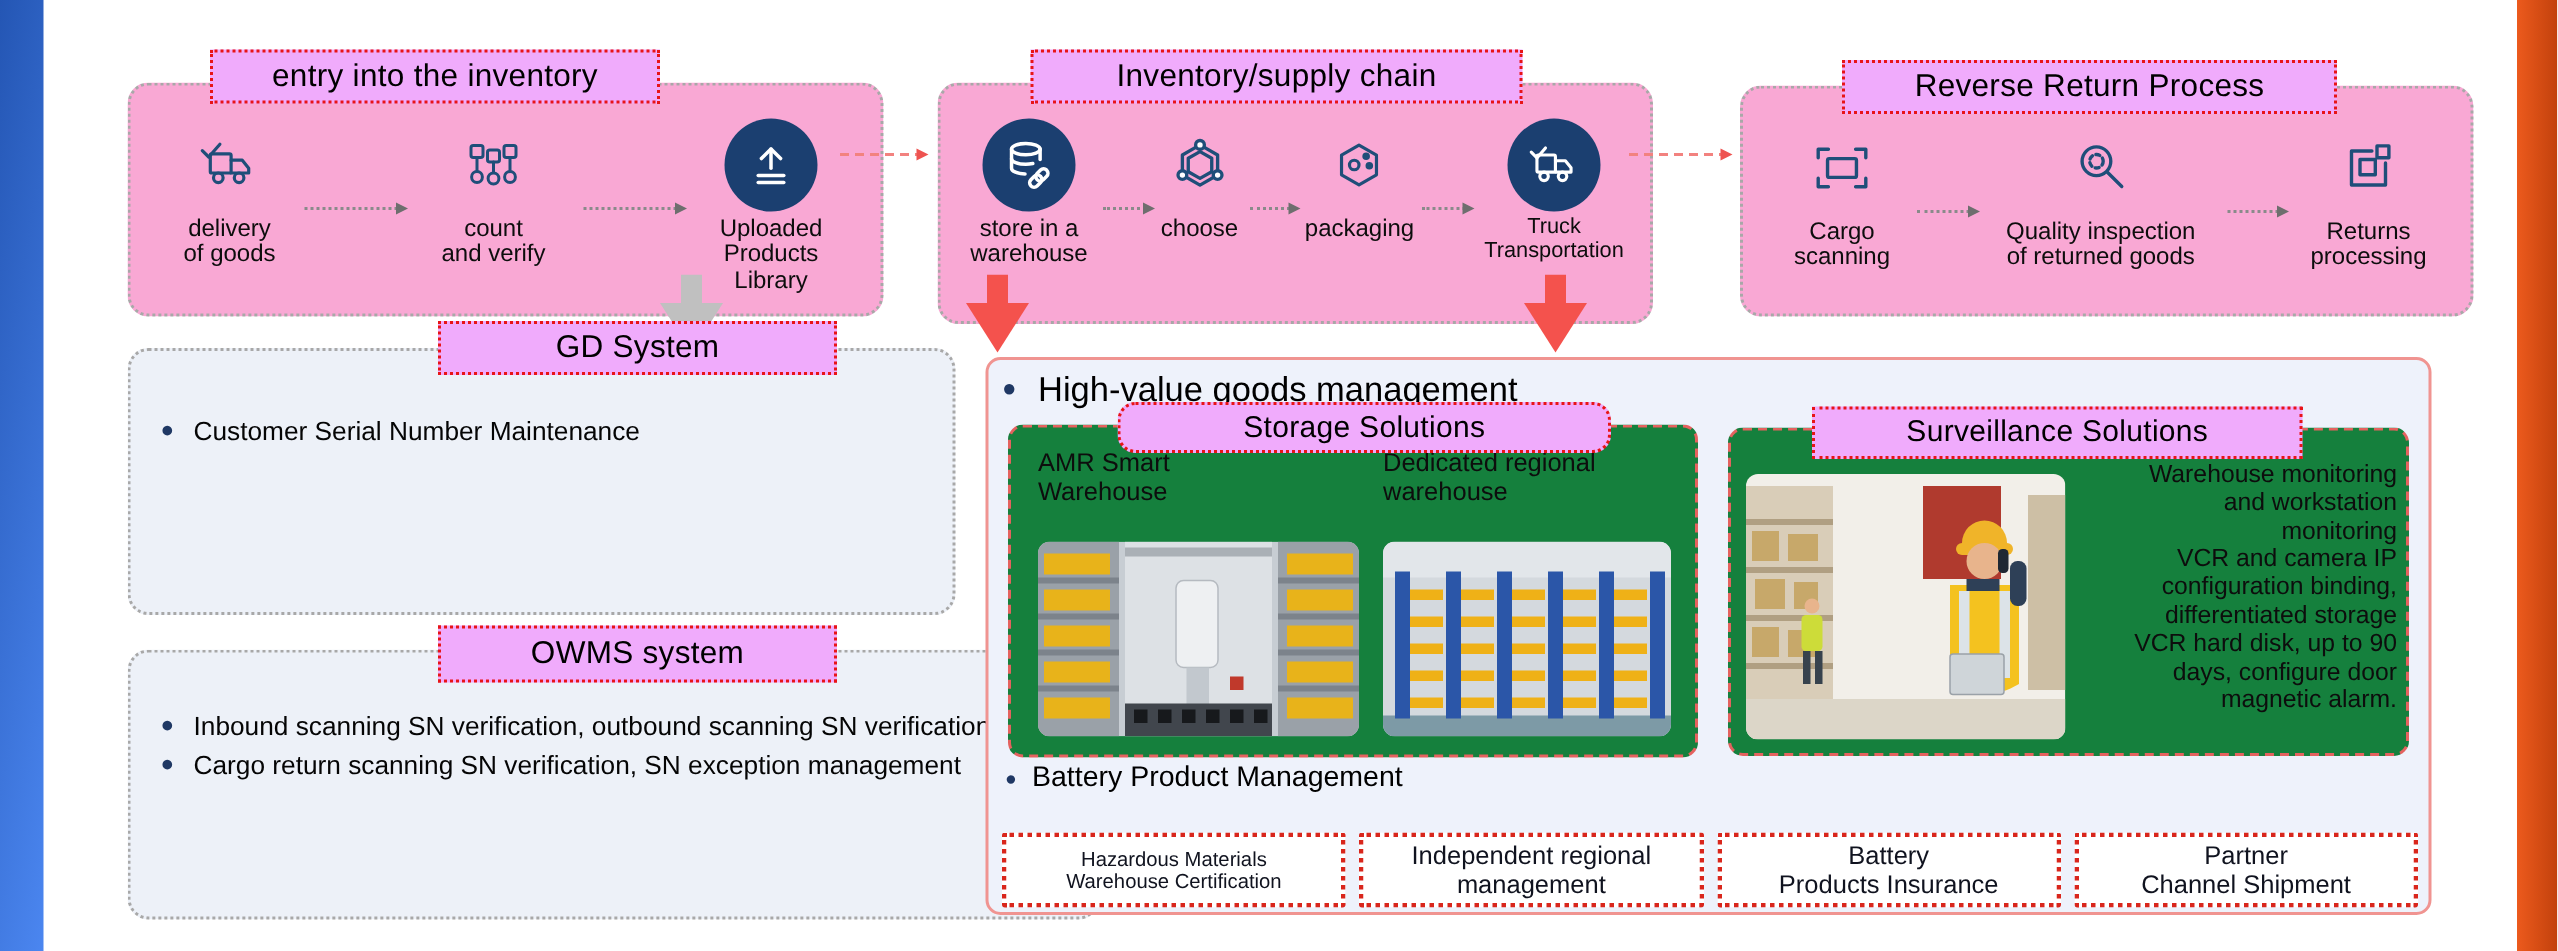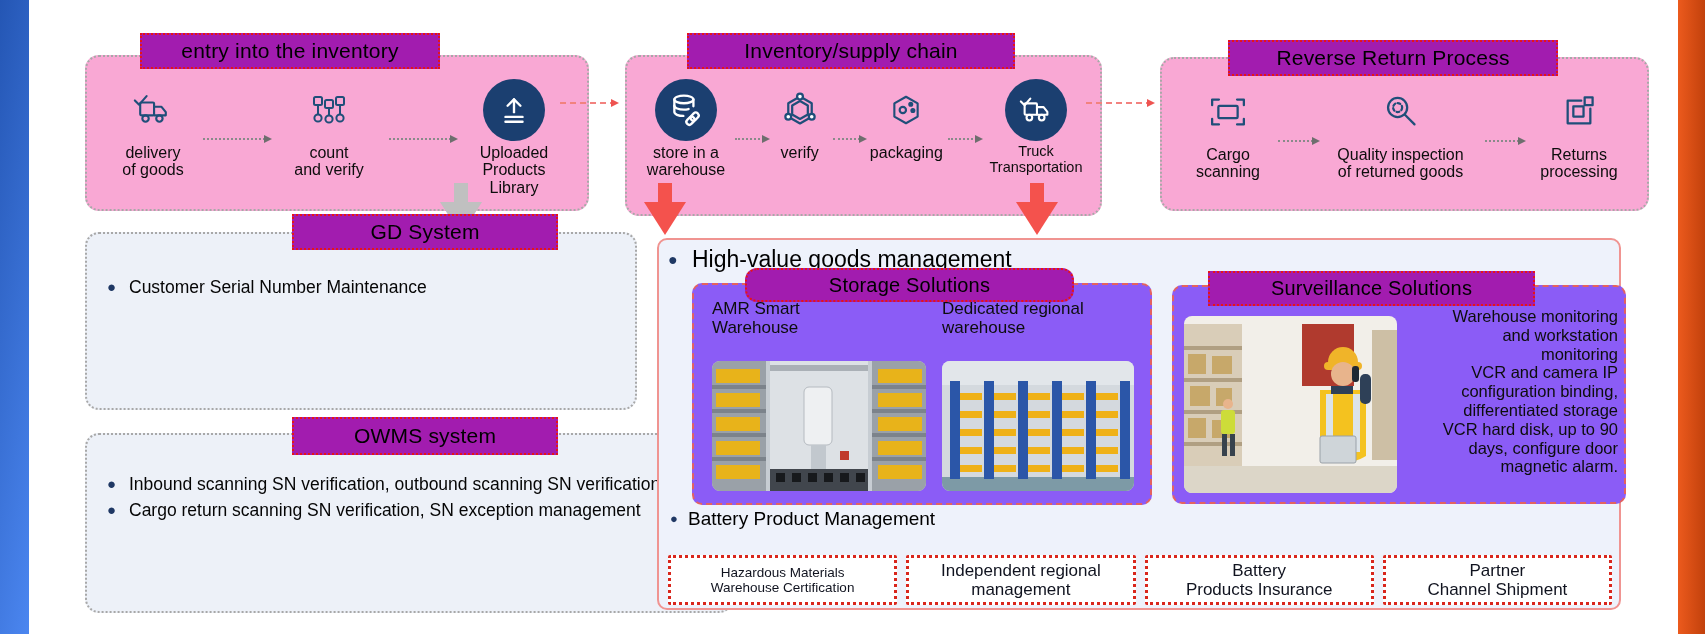--- a/index.html
+++ b/index.html
@@ -10,21 +10,21 @@
   
   .bar-left{position:absolute;left:0;top:0;width:29px;height:634px;
             background:linear-gradient(100deg,#2456b4 0%,#4b86f0 100%);}
   .bar-right{position:absolute;left:1678px;top:0;width:27px;height:634px;
              background:linear-gradient(90deg,#ec5a1d 0%,#c2410c 100%);}
 
   
   .flow-box{position:absolute;border:2px dotted #a8a8a8;border-radius:14px;background:#f9a8d4;
             display:flex;align-items:flex-start;}
   
-  .title-box{position:absolute;border:2px dotted #e81416;background:#a21caf;z-index:5;
+  .title-box{position:absolute;border:2px dotted #e81416;background:#f0abfc;z-index:5;
              display:flex;align-items:center;justify-content:center;
              font-size:21px;letter-spacing:.2px;color:#000;text-align:center;}
 
   .flow-step{display:flex;flex-direction:column;align-items:center;flex:0 0 auto;}
   .icon-slot{height:62px;display:flex;align-items:center;justify-content:center;}
   .step-label{font-size:16px;line-height:1.08;text-align:center;color:#0d0d0d;margin-top:3px;}
   .step-label.small{font-size:14.5px;}
   .circle-badge{width:62px;height:62px;border-radius:50%;background:#1b3f70;
                 display:flex;align-items:center;justify-content:center;}
 
@@ -42,21 +42,21 @@
   .bullet-row{display:flex;align-items:flex-start;margin:0 0 6px 0;}
   .bullet-dot{flex:0 0 auto;width:22px;font-size:15px;color:#1f3864;line-height:1.25;}
   .bullet-dot::before{content:'●';}
   .bullet-text{font-size:17.5px;line-height:1.13;color:#050505;}
 
   
   .hv-box{position:absolute;border:2px solid #f09491;border-radius:10px;background:#eef2fb;}
   .hv-title-row{position:absolute;display:flex;align-items:center;}
   .hv-title-row .bullet-dot{width:24px;font-size:16px;}
   .hv-title{font-size:23px;color:#000;}
-  .sub-box{position:absolute;border:2px dashed #e4625f;border-radius:10px;background:#8b5cf6;margin-left:20px;}
+  .sub-box{position:absolute;border:2px dashed #e4625f;border-radius:10px;background:#15803d;}
   .photo-label{position:absolute;font-size:17px;line-height:1.1;color:#0d0d0d;}
   .photo-frame{position:absolute;border-radius:8px;overflow:hidden;}
   .surv-text{position:absolute;font-size:16.5px;line-height:1.14;color:#0d0d0d;}
 
   .battery-title-row{position:absolute;display:flex;align-items:center;}
   .battery-title{font-size:19px;color:#000;}
   .battery-row{position:absolute;display:flex;gap:9px;margin-top:10px;}
   .battery-box{flex:1 1 0;border:3px dotted #d9261c;background:#fff;border-radius:2px;
                display:flex;align-items:center;justify-content:center;text-align:center;
                font-size:17px;line-height:1.12;color:#10131f;}
@@ -149,21 +149,21 @@
     <div class="flow-step" style="width:66px">
       <div class="icon-slot">
         <svg class="oicon" width="38" height="38" viewBox="0 0 34 34">
           <path d="M17 5 L27.5 11 V23 L17 29 L6.5 23 V11 Z"></path>
           <path d="M17 9 L24 13 V21 L17 25 L10 21 V13 Z"></path>
           <circle cx="17" cy="5" r="2.6" fill="#ffffff"></circle>
           <circle cx="6.5" cy="23" r="2.6" fill="#ffffff"></circle>
           <circle cx="27.5" cy="23" r="2.6" fill="#ffffff"></circle>
         </svg>
       </div>
-      <div class="step-label pre">verify</div>
+      <div class="step-label pre">choose</div>
     </div>
     <div class="h-arrow"></div>
     <div class="flow-step" style="width:84px">
       <div class="icon-slot">
         <svg class="oicon" width="36" height="36" viewBox="0 0 34 34">
           <path d="M17 4.5 L28 10.8 V23.2 L17 29.5 L6 23.2 V10.8 Z"></path>
           <circle cx="14" cy="17" r="3"></circle>
           <circle cx="21.5" cy="11.5" r="1.4" fill="#1f4e79"></circle>
           <circle cx="23.5" cy="17.5" r="1.4" fill="#1f4e79"></circle>
         </svg>

